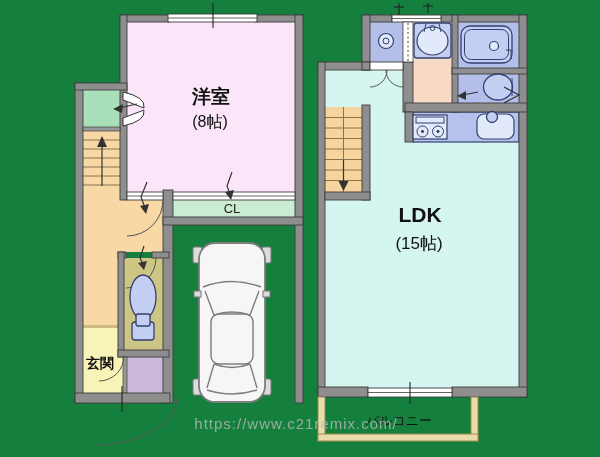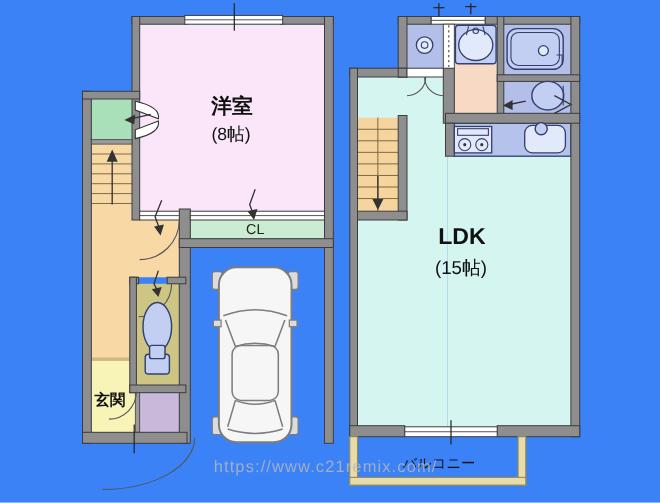--- a/index.html
+++ b/index.html
@@ -1,16 +1,16 @@
 <!DOCTYPE html>
 <html><head>
 <meta charset="utf-8">
 <style>
   html,body{margin:0;padding:0;background:#fff;}
-  .stage{position:relative;width:600px;height:457px;background:#3b82f6;overflow:hidden;
+  .stage{position:relative;width:600px;height:457px;background:#15803d;overflow:hidden;
          font-family:"Liberation Sans", sans-serif;}
   svg{display:block;}
   .wall{fill:#8e8e8e;stroke:#3c3c3c;stroke-width:0.9;}
   .thinwall{fill:#9a9a9a;stroke:#3c3c3c;stroke-width:0.7;}
   .win{fill:#ffffff;stroke:#3c3c3c;stroke-width:0.9;}
   .winline{stroke:#3c3c3c;stroke-width:0.8;fill:none;}
   .tick{stroke:#222;stroke-width:1.1;fill:none;}
   .fix{stroke:#33406e;stroke-width:1.3;fill:#c3cff2;}
   .fixlight{stroke:#33406e;stroke-width:1.2;fill:#e2e9fb;}
   .fixline{stroke:#33406e;stroke-width:1;fill:none;}

